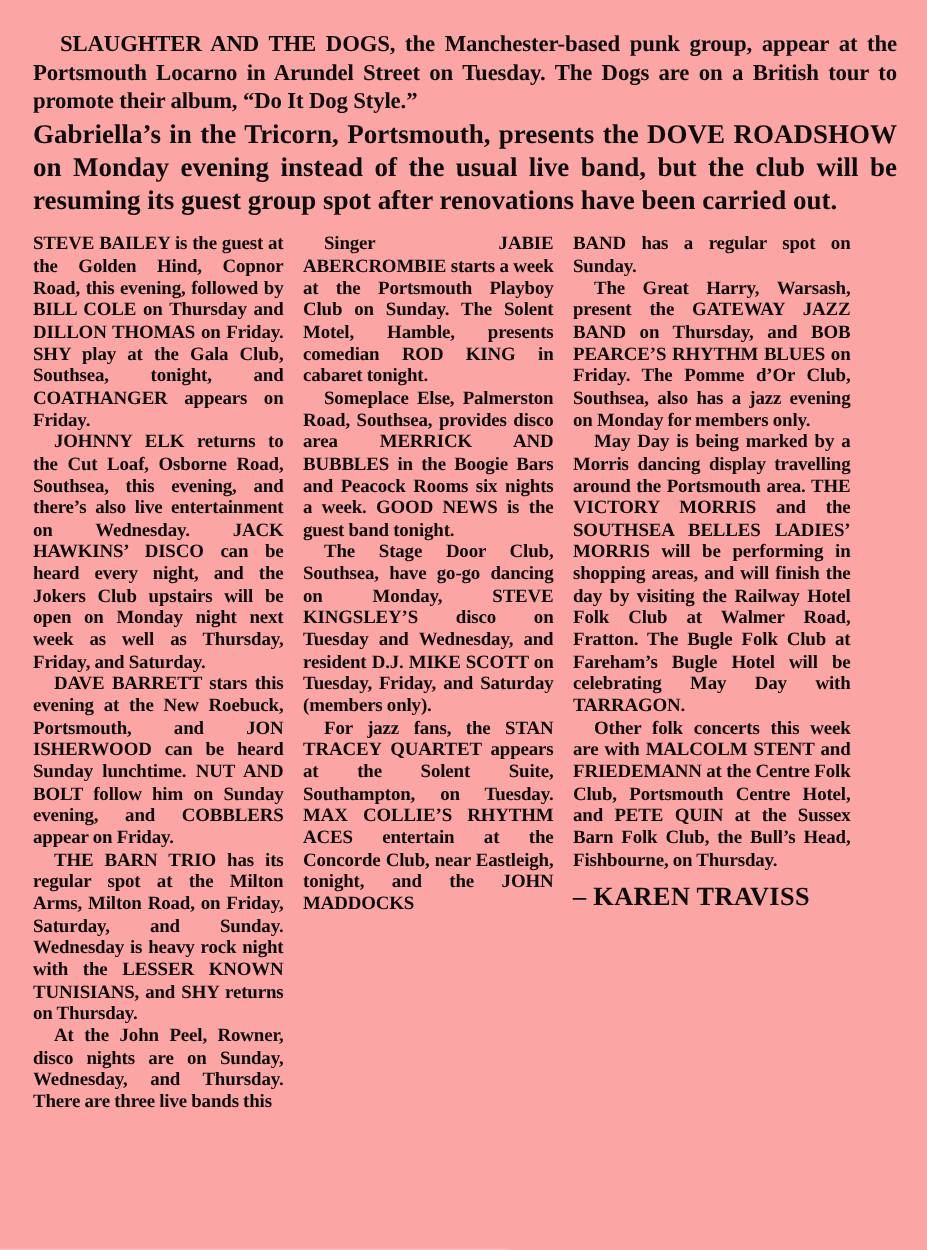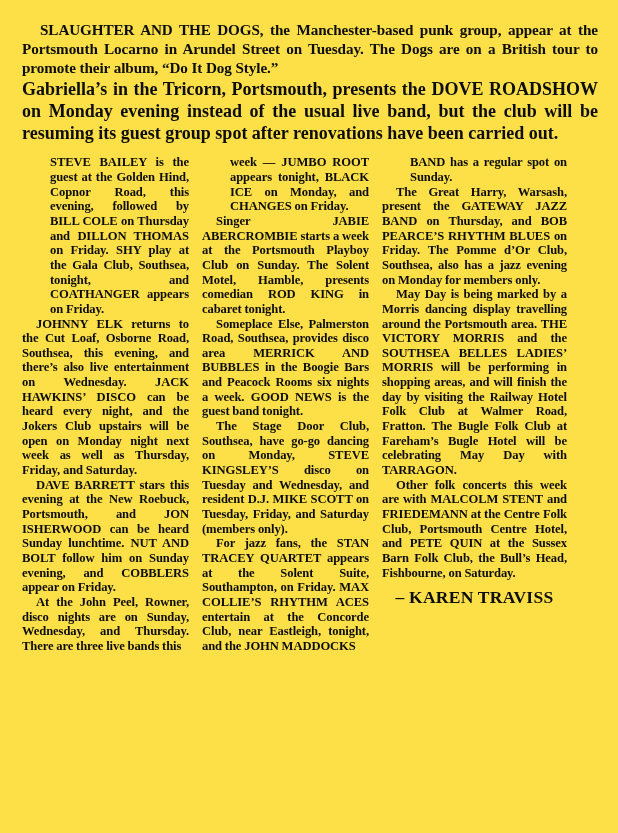--- a/index.html
+++ b/index.html
@@ -11,21 +11,21 @@
     width: 618px;
     height: 833px;
     font-family: "Liberation Serif", serif;
     color: #0d0d0d;
     overflow: hidden;
   }
   .page {
     position: relative;
     width: 618px;
     height: 833px;
-    background: #fde047;
+    background: #fca5a5;
     padding: 0;
     box-sizing: border-box;
   }
   .inner {
     position: absolute;
     left: 22px;
     top: 20px;
     width: 578px;
     height: 800px;
   }
@@ -70,29 +70,28 @@
     letter-spacing: -0.1px;
     word-spacing: -0.2px;
     hyphens: auto;
   }
   .col p {
     margin: 0;
     text-indent: 14px;
   }
   .col p.noindent {
     text-indent: 0;
-    margin-left: 28px;
   }
   .col3 {
     width: 185px;
     padding-right: 0;
   }
   .byline {
     margin-top: 7px;
-    text-align: center;
+    text-align: left;
     font-size: 17.5px;
     font-weight: bold;
     letter-spacing: 0.3px;
     font-family: "Liberation Serif", serif;
   }
 </style>
 </head>
 <body>
 
 <div class="page">
@@ -105,34 +104,34 @@
     <p class="lead2">
       <span class="indent"></span><span>Gabriella’s in the Tricorn, Portsmouth, presents the DOVE ROADSHOW on Monday evening instead of the usual live band, but the club will be resuming its guest group spot after renovations have been carried out.</span>
     </p>
 
     <div class="columns">
 
       <div class="col col1">
         <p class="noindent">STEVE BAILEY is the guest at the Golden Hind, Copnor Road, this evening, followed by BILL COLE on Thursday and DILLON THOMAS on Friday. SHY play at the Gala Club, Southsea, tonight, and COATHANGER appears on Friday.</p>
         <p>JOHNNY ELK returns to the Cut Loaf, Osborne Road, Southsea, this evening, and there’s also live entertainment on Wednesday. JACK HAWKINS’ DISCO can be heard every night, and the Jokers Club upstairs will be open on Monday night next week as well as Thursday, Friday, and Saturday.</p>
         <p>DAVE BARRETT stars this evening at the New Roebuck, Portsmouth, and JON ISHERWOOD can be heard Sunday lunchtime. NUT AND BOLT follow him on Sunday evening, and COBBLERS appear on Friday.</p>
+        <p>THE BARN TRIO has its regular spot at the Milton Arms, Milton Road, on Friday, Saturday, and Sunday. Wednesday is heavy rock night with the LESSER KNOWN TUNISIANS, and SHY returns on Thursday.</p>
         <p>At the John Peel, Rowner, disco nights are on Sunday, Wednesday, and Thursday. There are three live bands this</p>
       </div>
 
       <div class="col col2">
-        <p class="noindent">week — JUMBO ROOT appears tonight, BLACK ICE on Monday, and CHANGES on Friday.</p>
         <p>Singer JABIE ABERCROMBIE starts a week at the Portsmouth Playboy Club on Sunday. The Solent Motel, Hamble, presents comedian ROD KING in cabaret tonight.</p>
         <p>Someplace Else, Palmerston Road, Southsea, provides disco area MERRICK AND BUBBLES in the Boogie Bars and Peacock Rooms six nights a week. GOOD NEWS is the guest band tonight.</p>
         <p>The Stage Door Club, Southsea, have go-go dancing on Monday, STEVE KINGSLEY’S disco on Tuesday and Wednesday, and resident D.J. MIKE SCOTT on Tuesday, Friday, and Saturday (members only).</p>
-        <p>For jazz fans, the STAN TRACEY QUARTET appears at the Solent Suite, Southampton, on Friday. MAX COLLIE’S RHYTHM ACES entertain at the Concorde Club, near Eastleigh, tonight, and the JOHN MADDOCKS</p>
+        <p>For jazz fans, the STAN TRACEY QUARTET appears at the Solent Suite, Southampton, on Tuesday. MAX COLLIE’S RHYTHM ACES entertain at the Concorde Club, near Eastleigh, tonight, and the JOHN MADDOCKS</p>
       </div>
 
       <div class="col col3">
         <p class="noindent">BAND has a regular spot on Sunday.</p>
         <p>The Great Harry, Warsash, present the GATEWAY JAZZ BAND on Thursday, and BOB PEARCE’S RHYTHM BLUES on Friday. The Pomme d’Or Club, Southsea, also has a jazz evening on Monday for members only.</p>
         <p>May Day is being marked by a Morris dancing display travelling around the Portsmouth area. THE VICTORY MORRIS and the SOUTHSEA BELLES LADIES’ MORRIS will be performing in shopping areas, and will finish the day by visiting the Railway Hotel Folk Club at Walmer Road, Fratton. The Bugle Folk Club at Fareham’s Bugle Hotel will be celebrating May Day with TARRAGON.</p>
-        <p>Other folk concerts this week are with MALCOLM STENT and FRIEDEMANN at the Centre Folk Club, Portsmouth Centre Hotel, and PETE QUIN at the Sussex Barn Folk Club, the Bull’s Head, Fishbourne, on Saturday.</p>
+        <p>Other folk concerts this week are with MALCOLM STENT and FRIEDEMANN at the Centre Folk Club, Portsmouth Centre Hotel, and PETE QUIN at the Sussex Barn Folk Club, the Bull’s Head, Fishbourne, on Thursday.</p>
         <div class="byline">– KAREN TRAVISS</div>
       </div>
 
     </div>
   </div>
 </div>
 
 </body></html>

